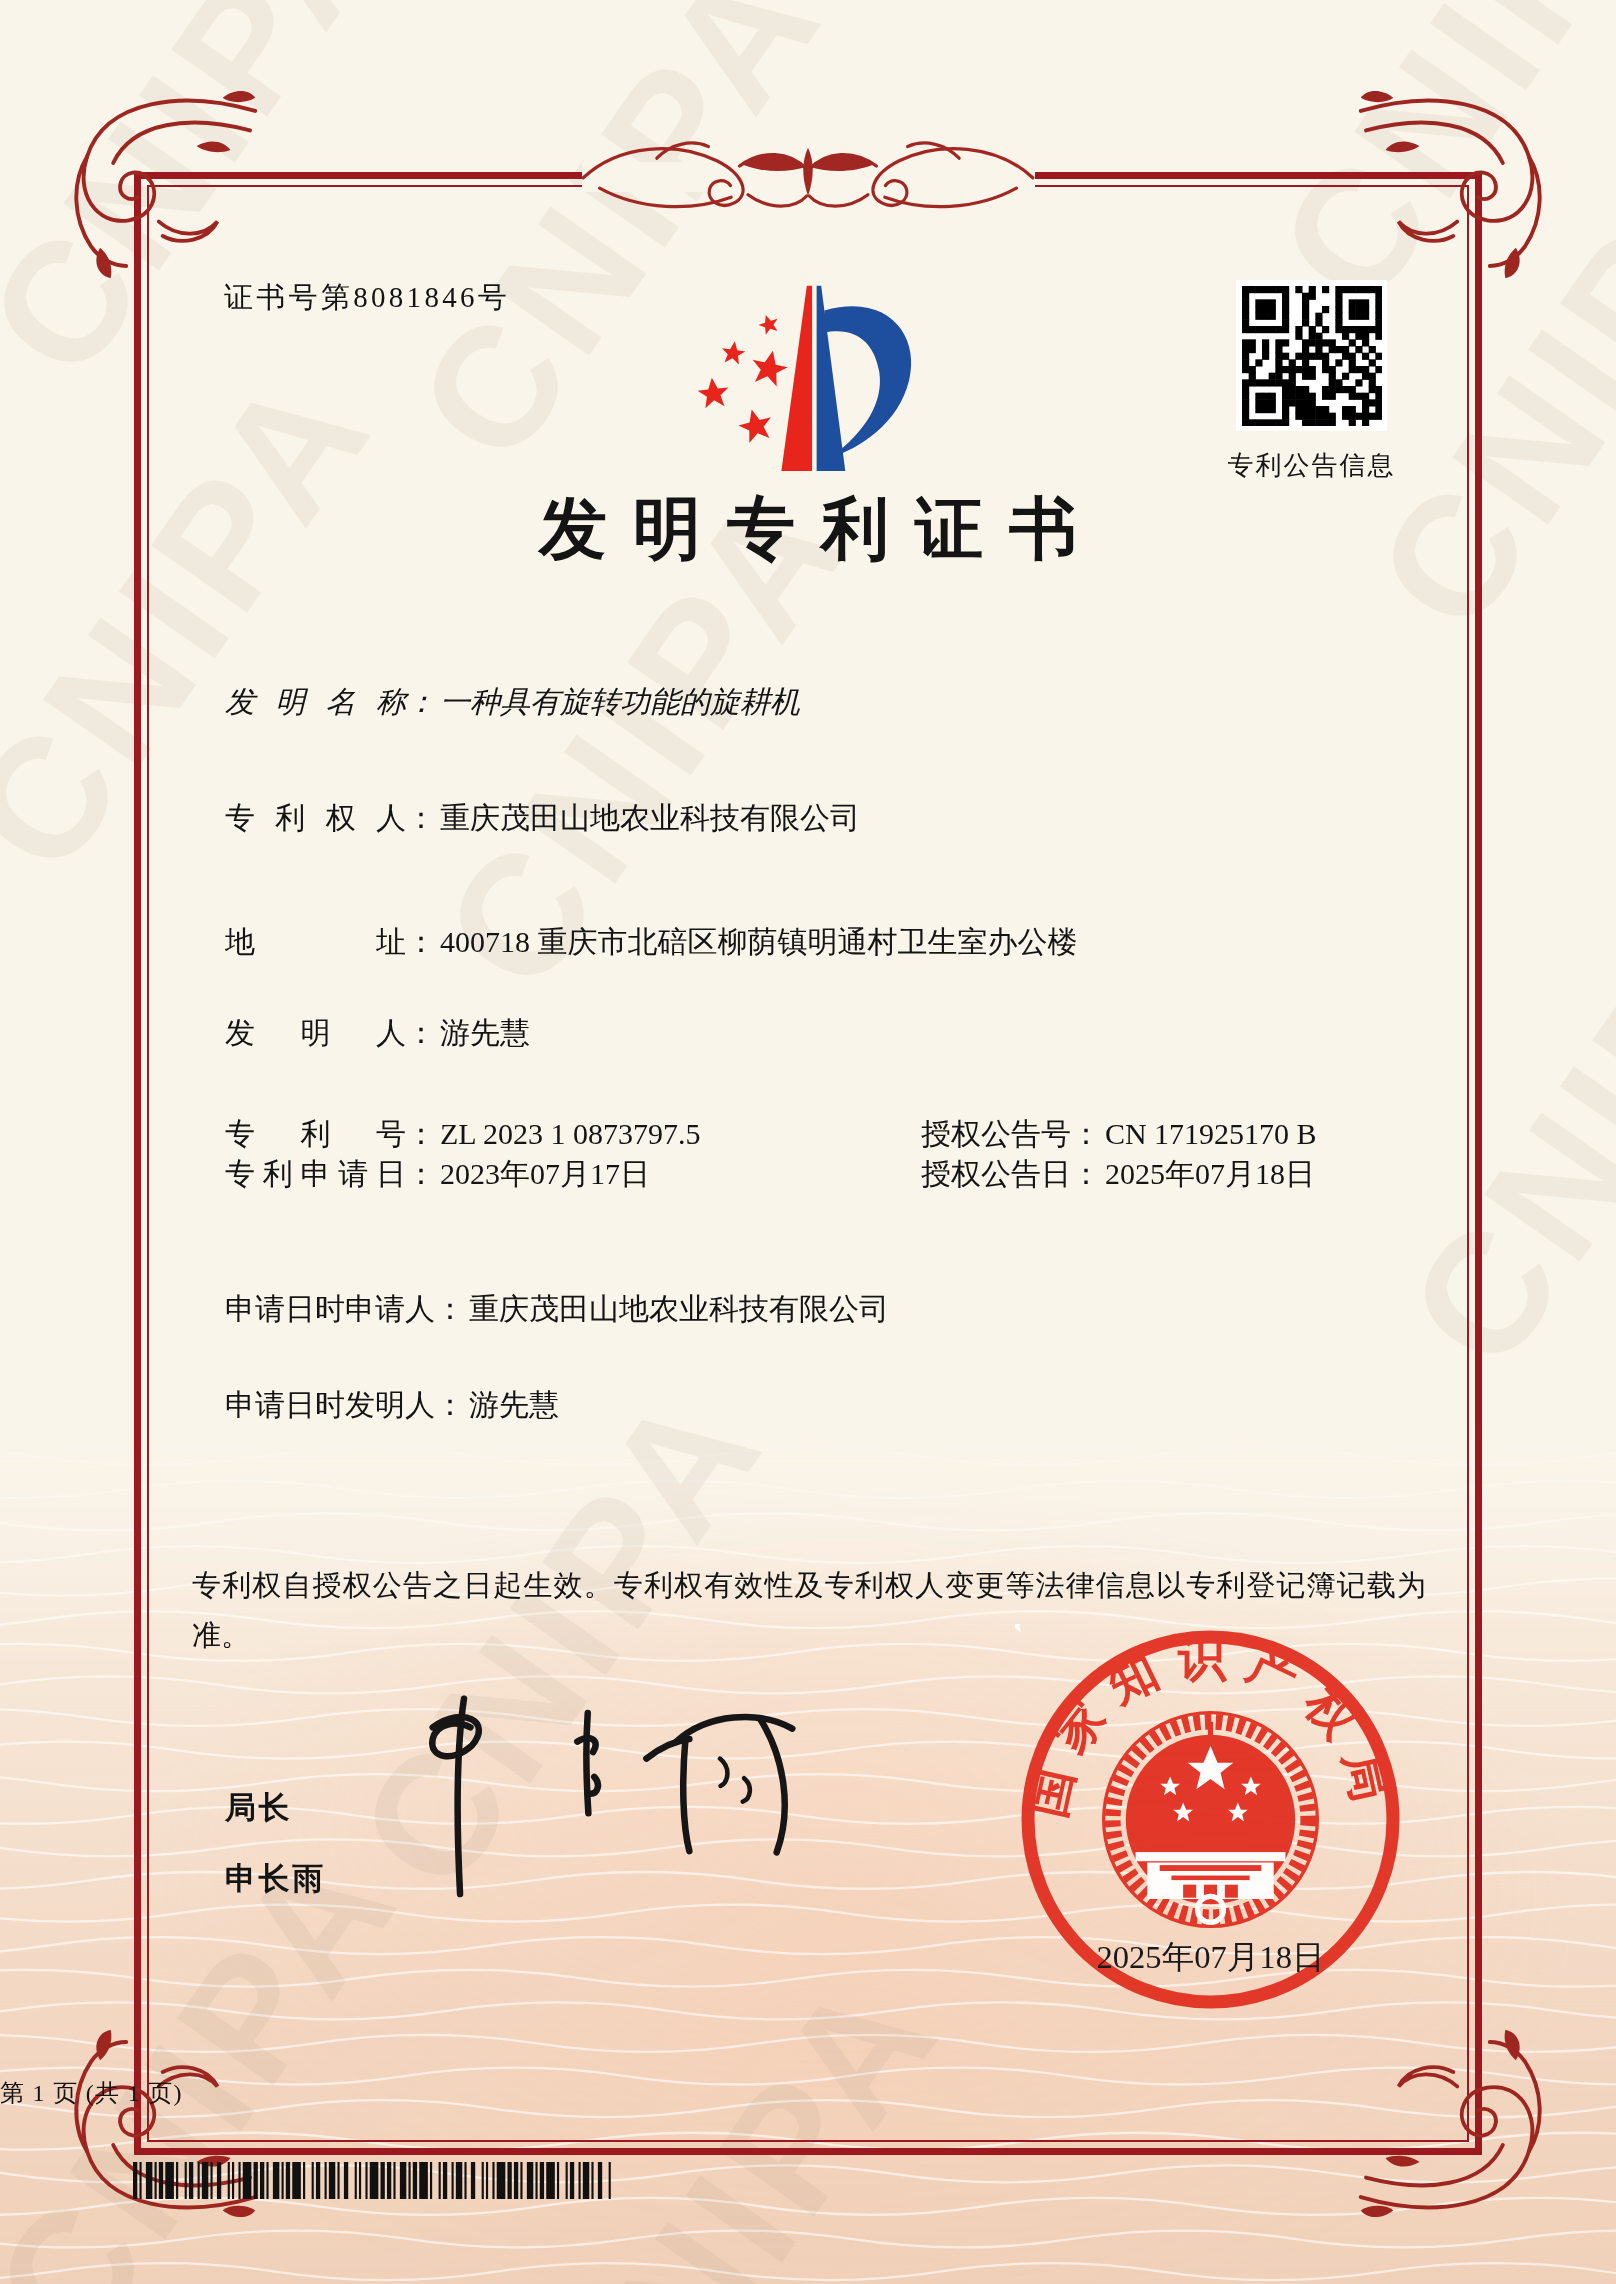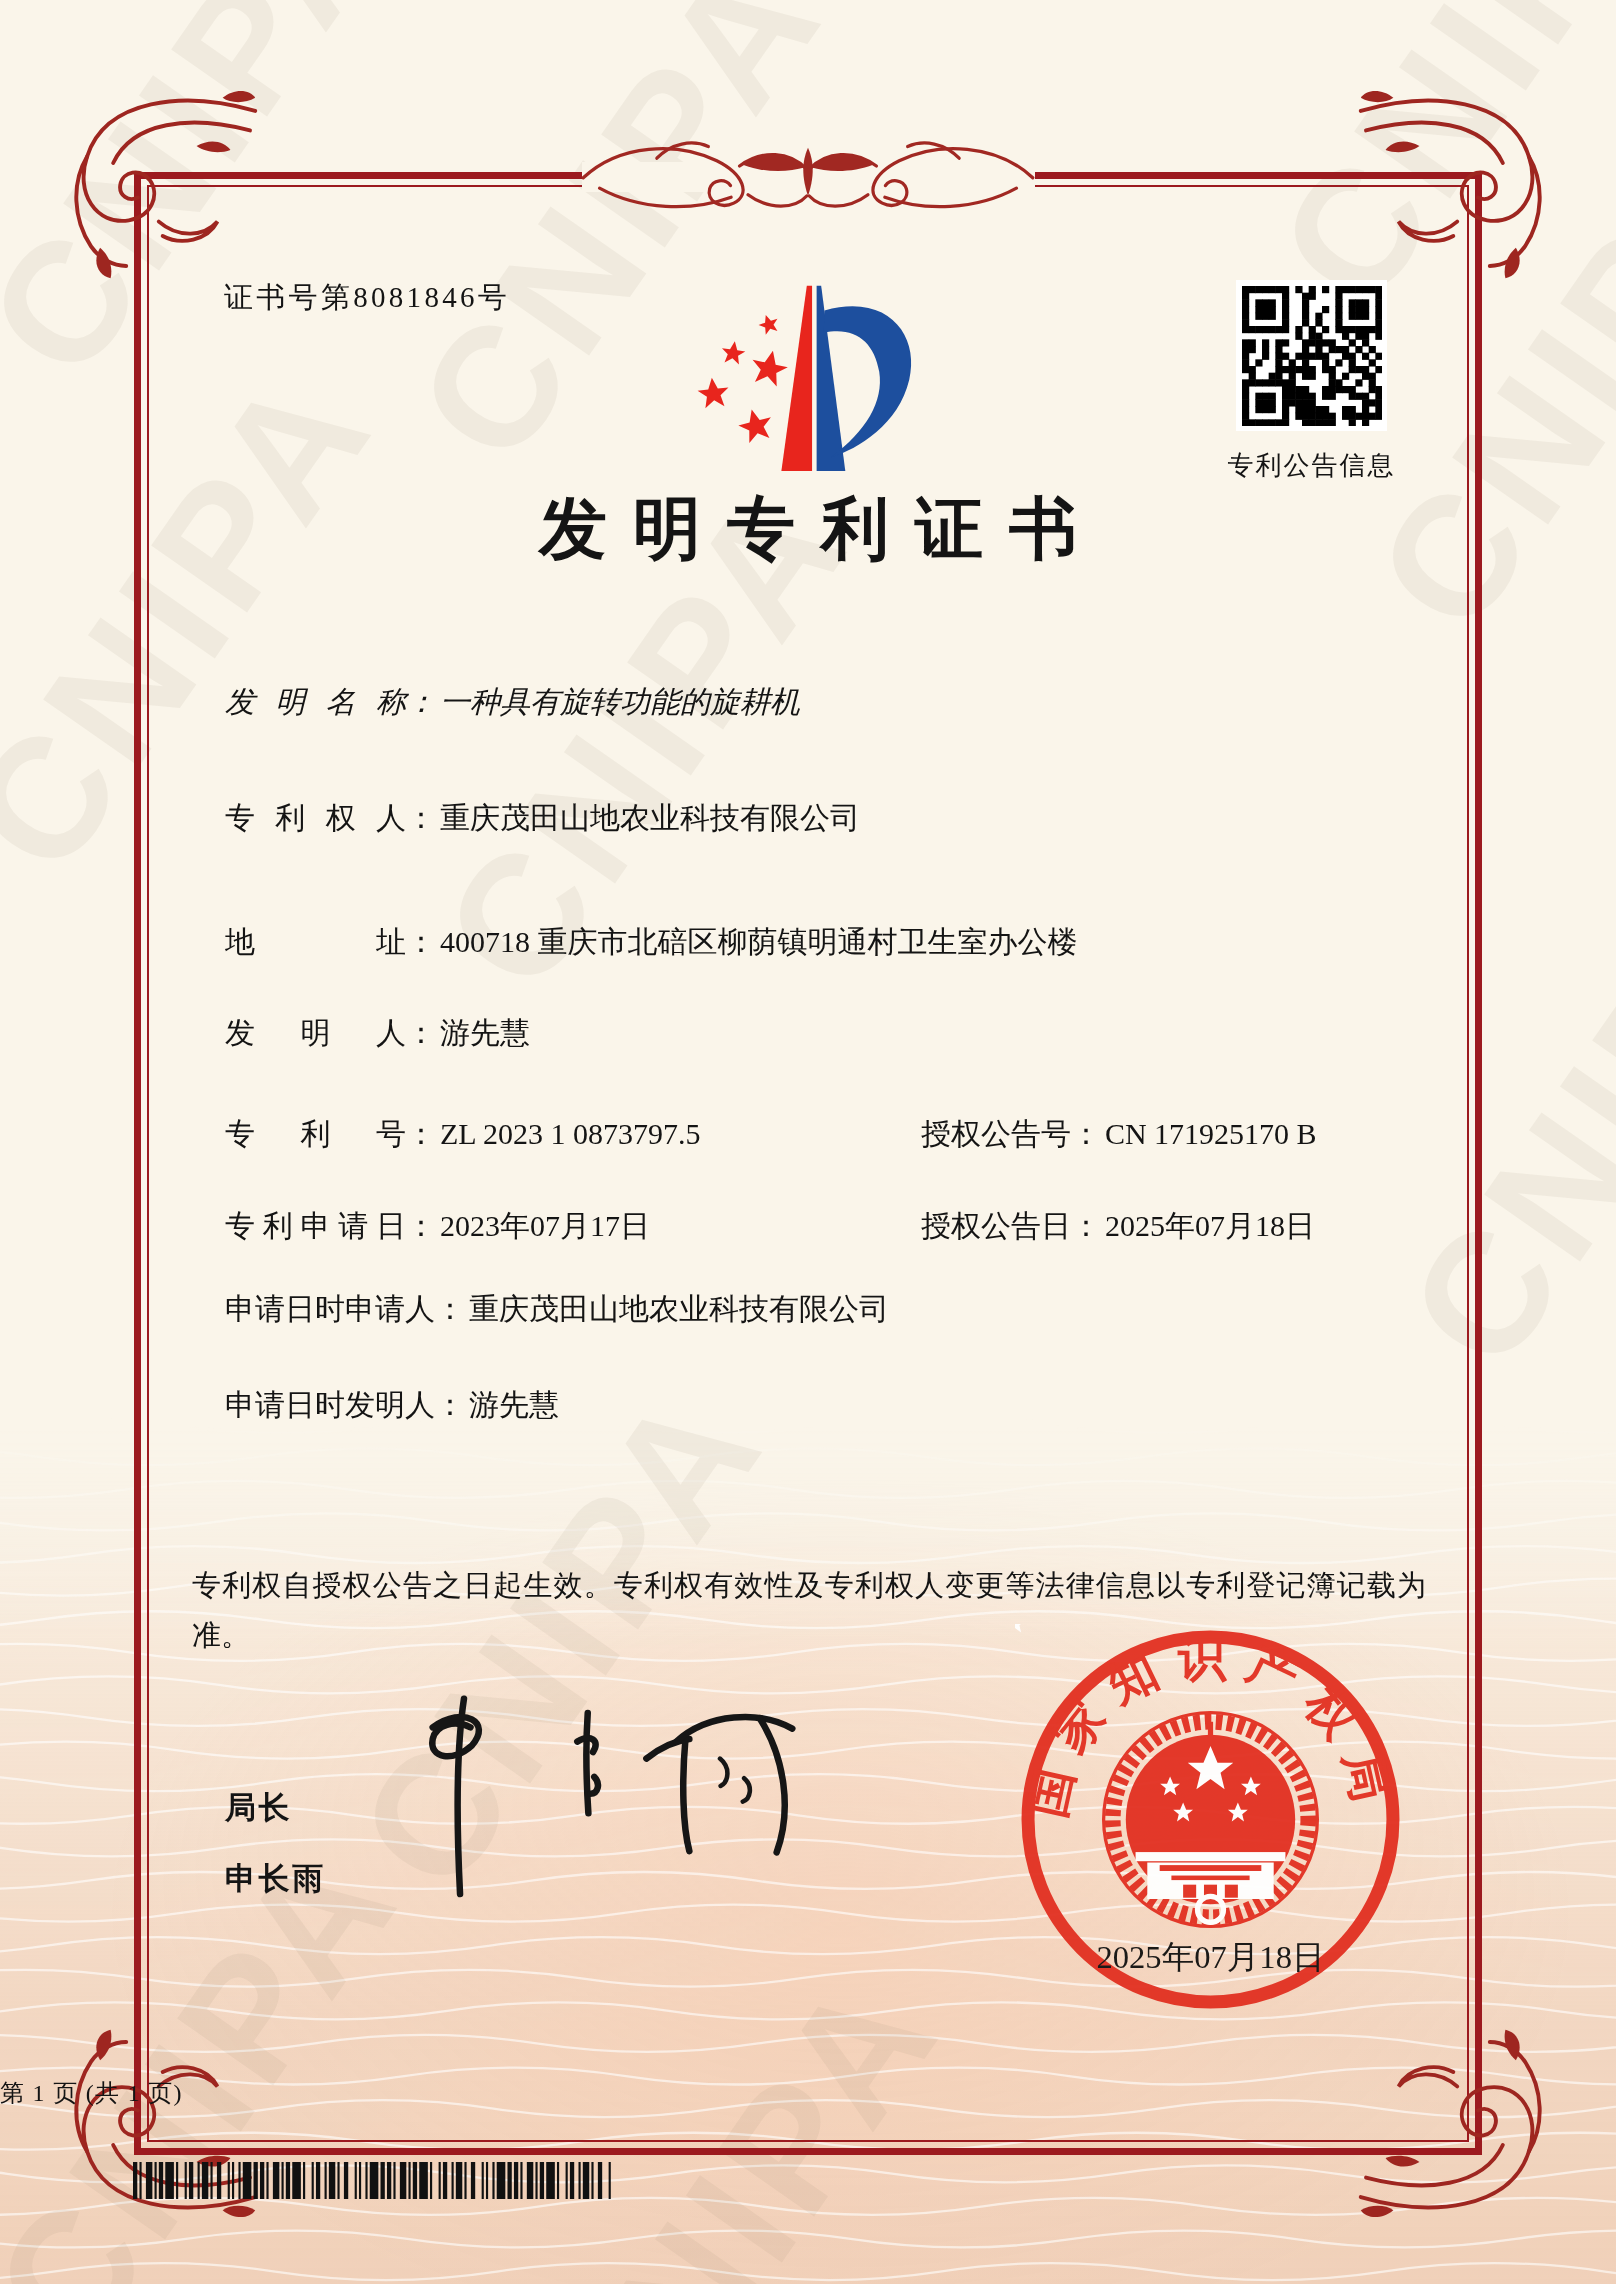--- a/index.html
+++ b/index.html
@@ -54,21 +54,21 @@
     text-align:center; font-size:68px; font-weight:bold; letter-spacing:26px; text-indent:26px;
   }
   
   .row{position:absolute; left:225px; font-size:30px; white-space:nowrap; z-index:6;}
   .row .col2{position:absolute; left:696px; top:0;}
   .flabel{display:inline-block; width:181px; text-align:justify; text-align-last:justify; vertical-align:bottom;}
   .flabel.natural{width:auto; text-align-last:auto;}
   .colon{display:inline-block;}
   .fvalue{display:inline-block; margin-left:3.9px;}
   .r-name{top:682px;font-style:italic;} .r-patentee{top:798px;} .r-address{top:922px;}
-  .r-inventor{top:1013px;} .r-patno{top:1114px;} .r-dates{top:1206px;}
+  .r-inventor{top:1013px;} .r-patno{top:1114px;} .r-dates{top:1154px;}
   .r-appfil{top:1289px;} .r-invfil{top:1385px;}
   
   .statement{position:absolute; left:192px; top:1560px; width:1234px; z-index:6;
     font-size:29px; line-height:50px; text-align:justify;}
   .statement .ln1{text-indent:59px;}
   
   .signer-title{position:absolute; left:225px; top:1787px; font-size:31px; z-index:6;
     font-family:"Liberation Sans","DejaVu Sans",sans-serif; font-weight:600; letter-spacing:2.6px;}
   .signer-name{position:absolute; left:225px; top:1858px; font-size:31px; z-index:6;
     font-family:"Liberation Sans","DejaVu Sans",sans-serif; font-weight:600; letter-spacing:2.6px;}

